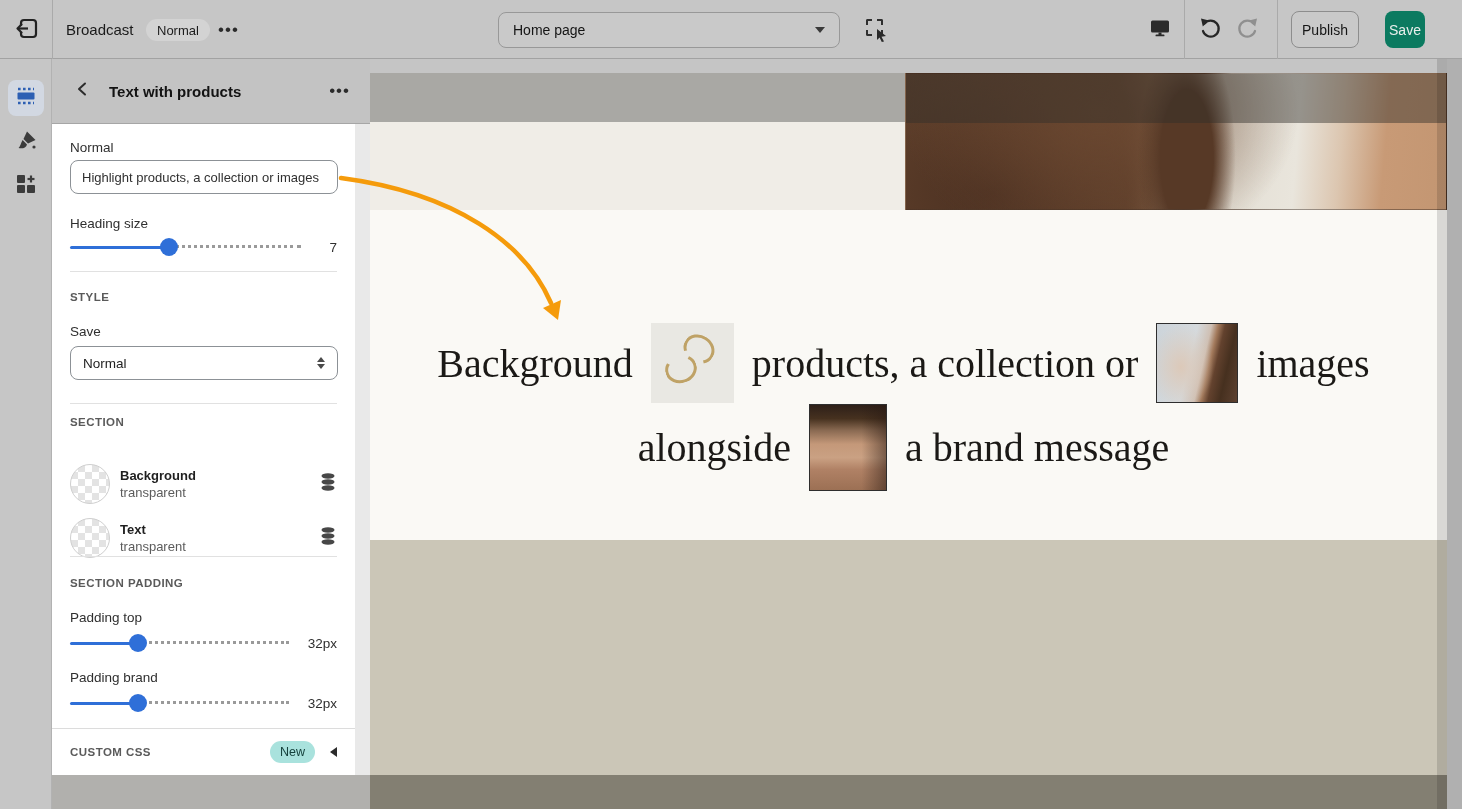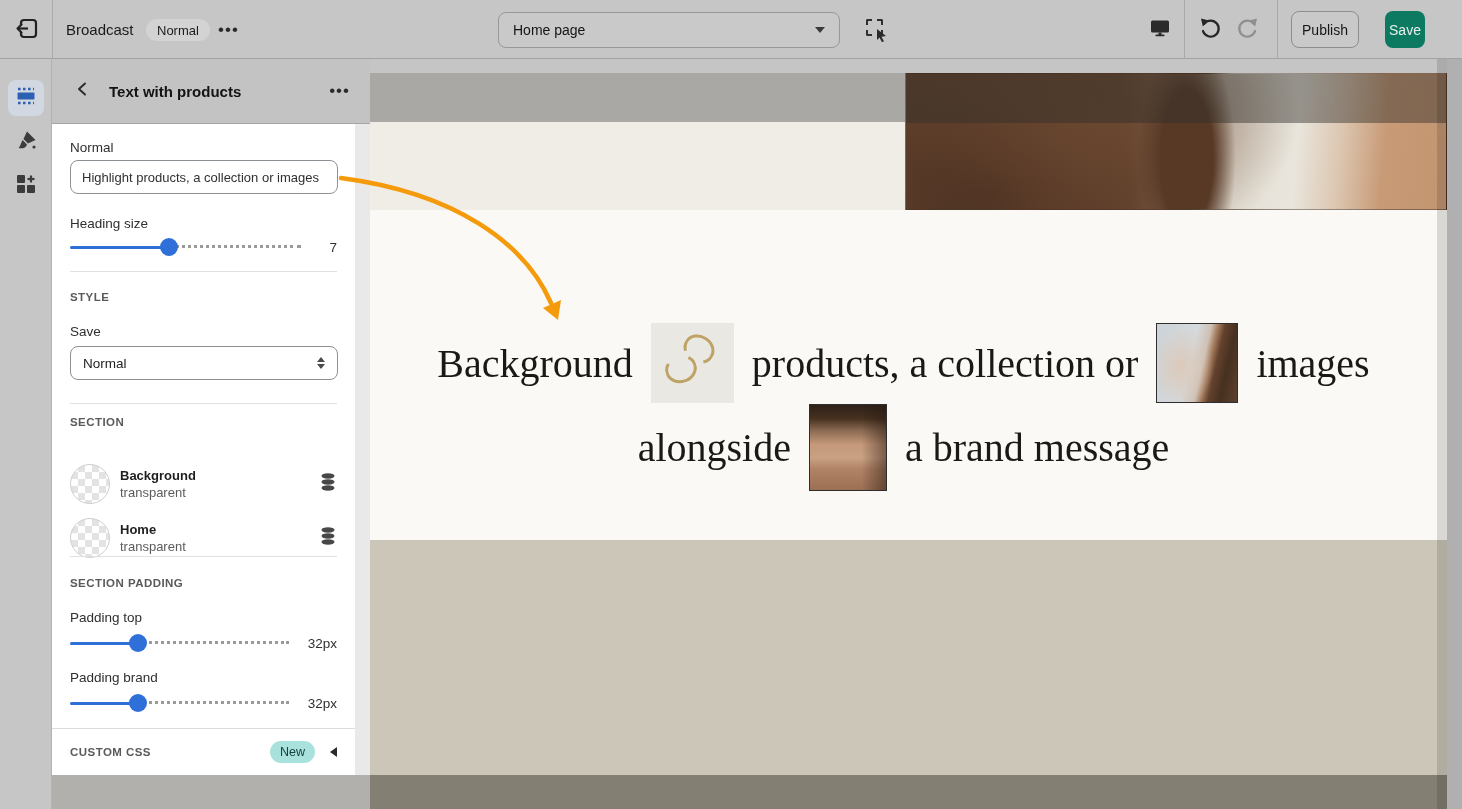--- a/index.html
+++ b/index.html
@@ -289,21 +289,21 @@
           <ellipse cx="9" cy="4" rx="6.5" ry="2.7" fill="#474747"></ellipse>
           <ellipse cx="9" cy="10" rx="6.5" ry="2.7" fill="#474747"></ellipse>
           <ellipse cx="9" cy="16" rx="6.5" ry="2.7" fill="#474747"></ellipse>
         </svg>
       </span>
     </div>
 
     <div class="color-row" style="top:374px">
       <div class="swatch"></div>
       <div class="color-txt">
-        <div class="nm">Home</div>
+        <div class="nm">Text</div>
         <div class="vl">transparent</div>
       </div>
       <span>
         <svg width="18" height="20" viewBox="0 0 18 20">
           <ellipse cx="9" cy="4" rx="6.5" ry="2.7" fill="#474747"></ellipse>
           <ellipse cx="9" cy="10" rx="6.5" ry="2.7" fill="#474747"></ellipse>
           <ellipse cx="9" cy="16" rx="6.5" ry="2.7" fill="#474747"></ellipse>
         </svg>
       </span>
     </div>

